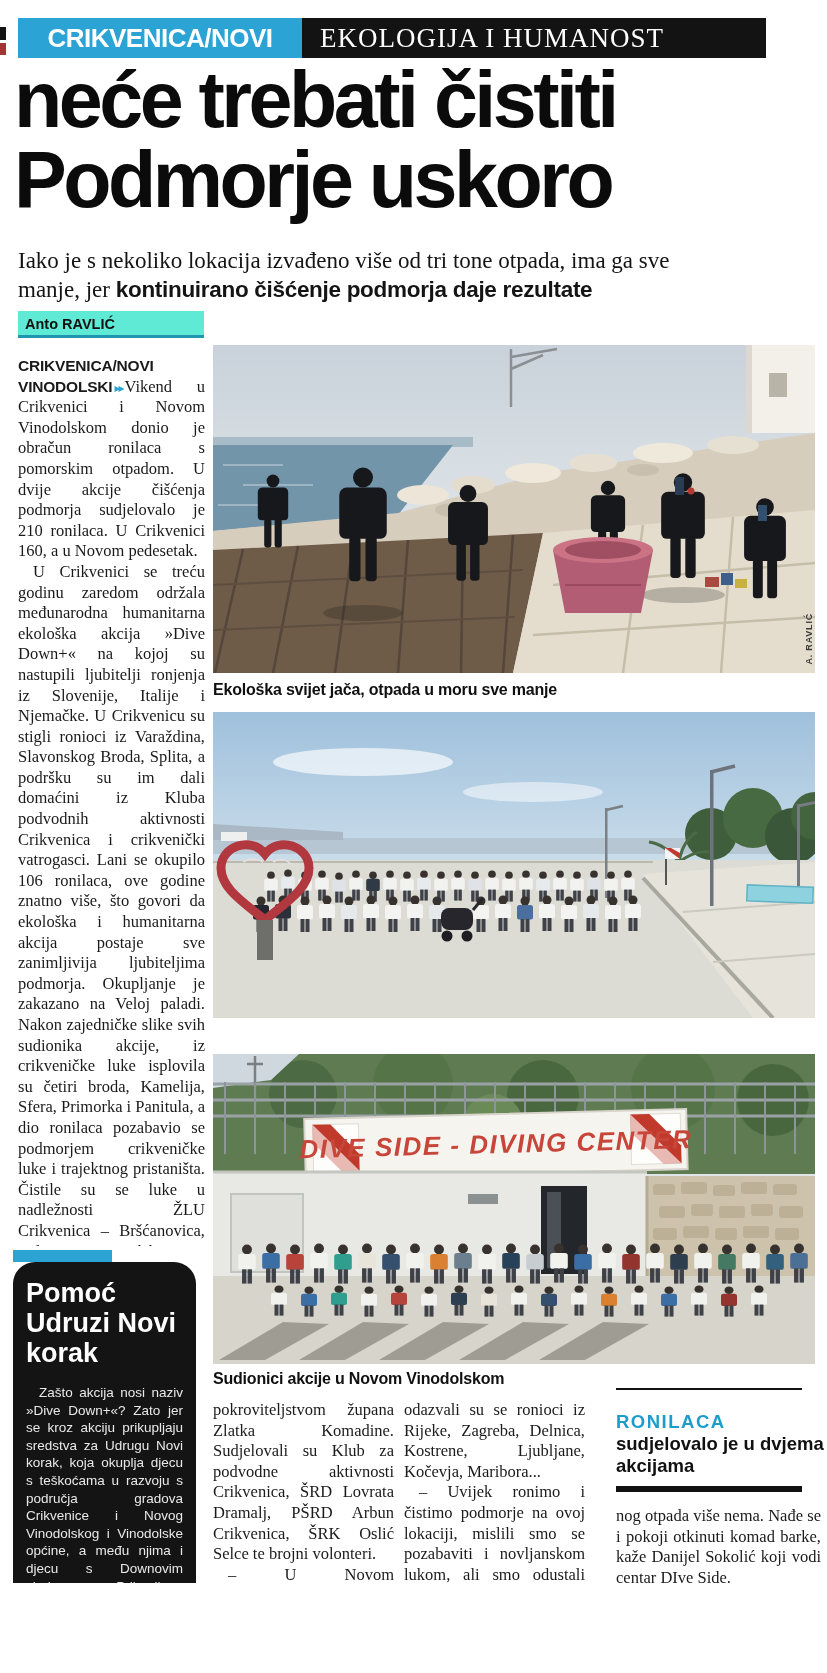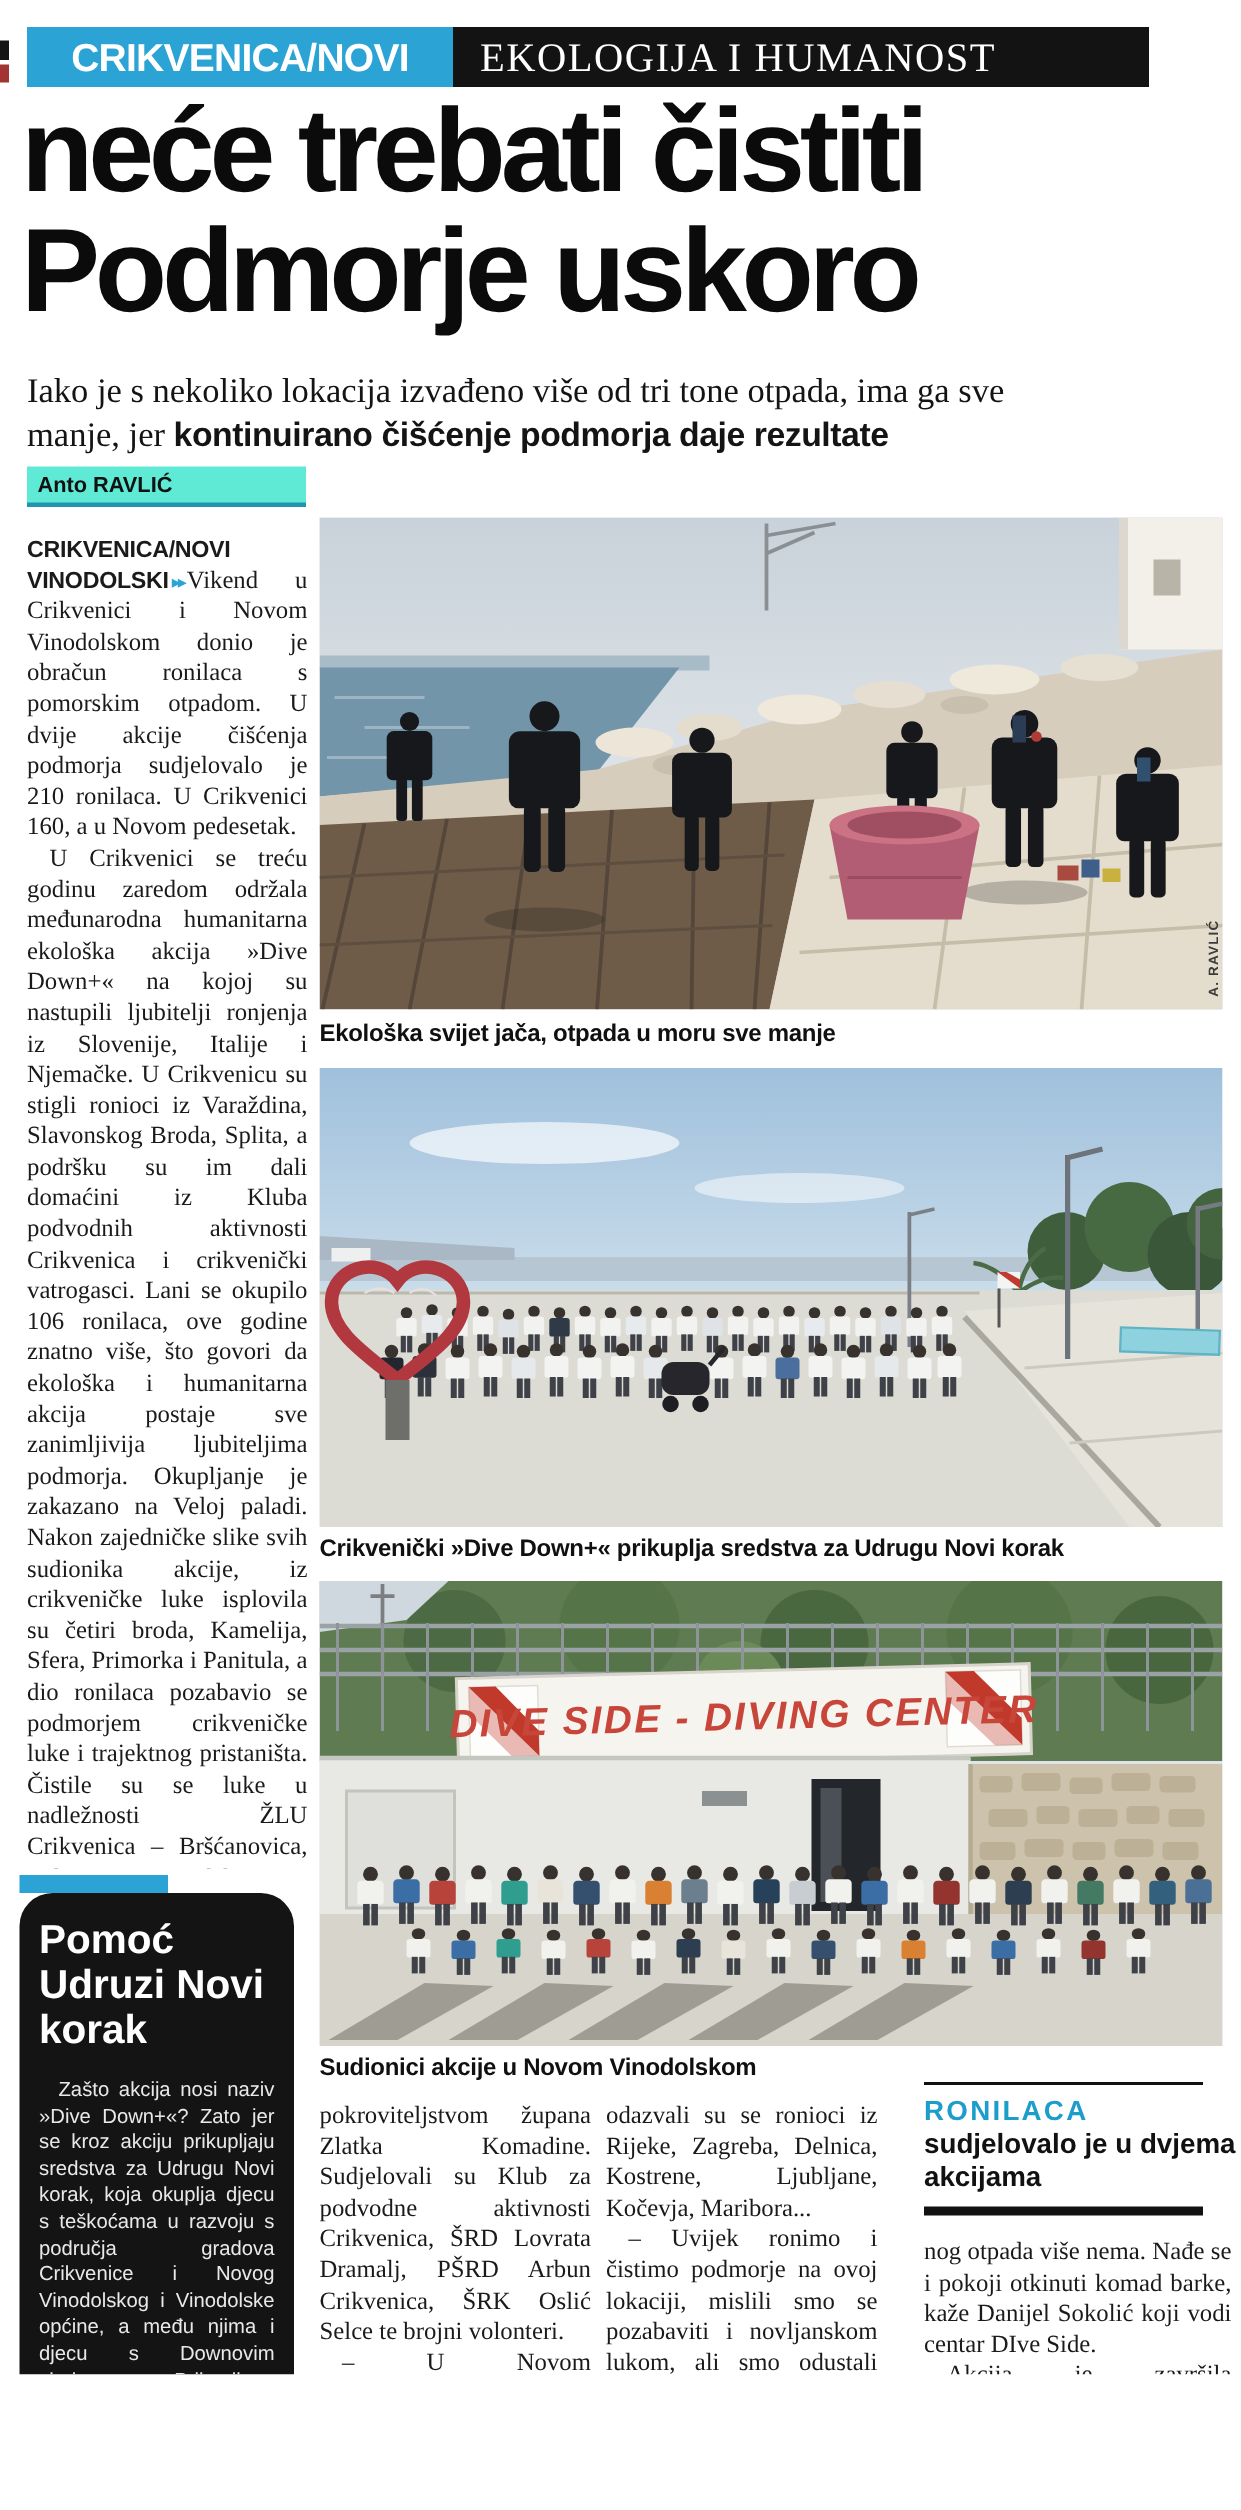--- a/index.html
+++ b/index.html
@@ -38,21 +38,21 @@
           font:bold 9px "Liberation Sans",sans-serif;letter-spacing:0.8px;color:#3b3b3b;}
 
   
   .bcol p{margin:0;text-align:justify;font:16.5px/20.6px "Liberation Serif",serif;hyphens:auto;}
   .bcol p + p{text-indent:15px;}
 
   
   .stat{left:616px;top:1388px;width:205px;}
   .stat-rule-thin{width:186px;height:2px;background:#111;}
   .stat-number{font:bold 66px/64px "Liberation Sans",sans-serif;letter-spacing:-2px;color:#1d9dcb;margin-top:4px;}
-  .stat-label{font:bold 18.5px/22px "Liberation Sans",sans-serif;color:#111;margin-top:6px;width:208px;}
+  .stat-label{font:bold 18.5px/22px "Liberation Sans",sans-serif;color:#111;margin-top:21px;width:208px;}
   .stat-term{color:#1d9dcb;letter-spacing:1.5px;}
   .stat-rule-thick{width:186px;height:6px;background:#111;margin-top:9px;}
   .stat-text{margin-top:14px;}
   .stat-text p{margin:0;text-align:justify;font:16.5px/20.6px "Liberation Serif",serif;hyphens:auto;}
   .stat-text p + p{text-indent:15px;}
 
   
   .box-tab{left:13px;top:1250px;width:99px;height:12px;background:#2ba3d4;}
   .box{left:13px;top:1262px;width:183px;height:386px;background:#141414;box-sizing:border-box;
        padding:16px 13px 10px 13px;overflow:hidden;border-radius:22px;}
@@ -267,21 +267,20 @@
         <circle cx="234" cy="224" r="5.5" fill="#1d1d22"></circle>
           <circle cx="254" cy="224" r="5.5" fill="#1d1d22"></circle>
         <path d="M260,198 L270,186" stroke="#26262c" stroke-width="3"></path>
       </g>
 
       <path d="M52,142 c-14,-18 -44,-8 -44,14 c0,20 22,34 44,52 c22,-18 44,-32 44,-52 c0,-22 -30,-32 -44,-14 z" fill="none" stroke="#b23840" stroke-width="9"></path>
       <path d="M30,150 q10,-6 20,0 M60,150 q10,-6 18,2" stroke="#e8dede" stroke-width="1.5" fill="none"></path>
       <rect x="44" y="208" width="16" height="40" fill="#6e6e6a"></rect>
     </svg>
   </figure>
-  <div class="abs caption" style="left:213px;top:1024px;width:602px">Crikvenički »Dive Down+« prikuplja sredstva za Udrugu Novi korak</div>
 
   <figure class="abs photo" style="left:213px;top:1054px;width:602px;height:310px;margin:0">
     <svg width="602" height="310" viewBox="0 0 602 310">
       <rect width="602" height="120" fill="#5e7b52"></rect>
       <circle cx="90" cy="40" r="34" fill="#4c6a43"></circle>
         <circle cx="200" cy="30" r="40" fill="#557448"></circle>
       <circle cx="330" cy="42" r="36" fill="#4a683f"></circle>
         <circle cx="460" cy="34" r="42" fill="#557448"></circle>
       <circle cx="560" cy="46" r="36" fill="#49673e"></circle>
         <circle cx="280" cy="70" r="30" fill="#6a8a58"></circle>

